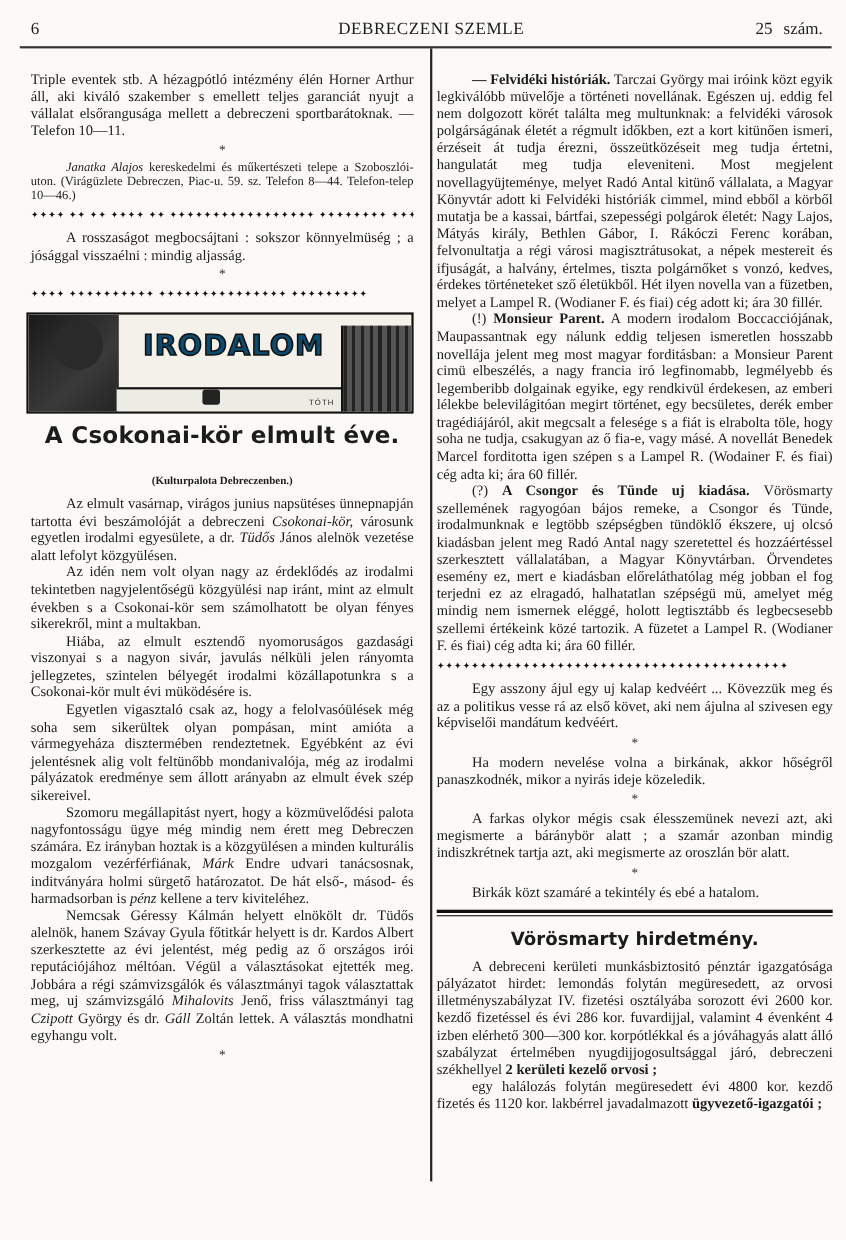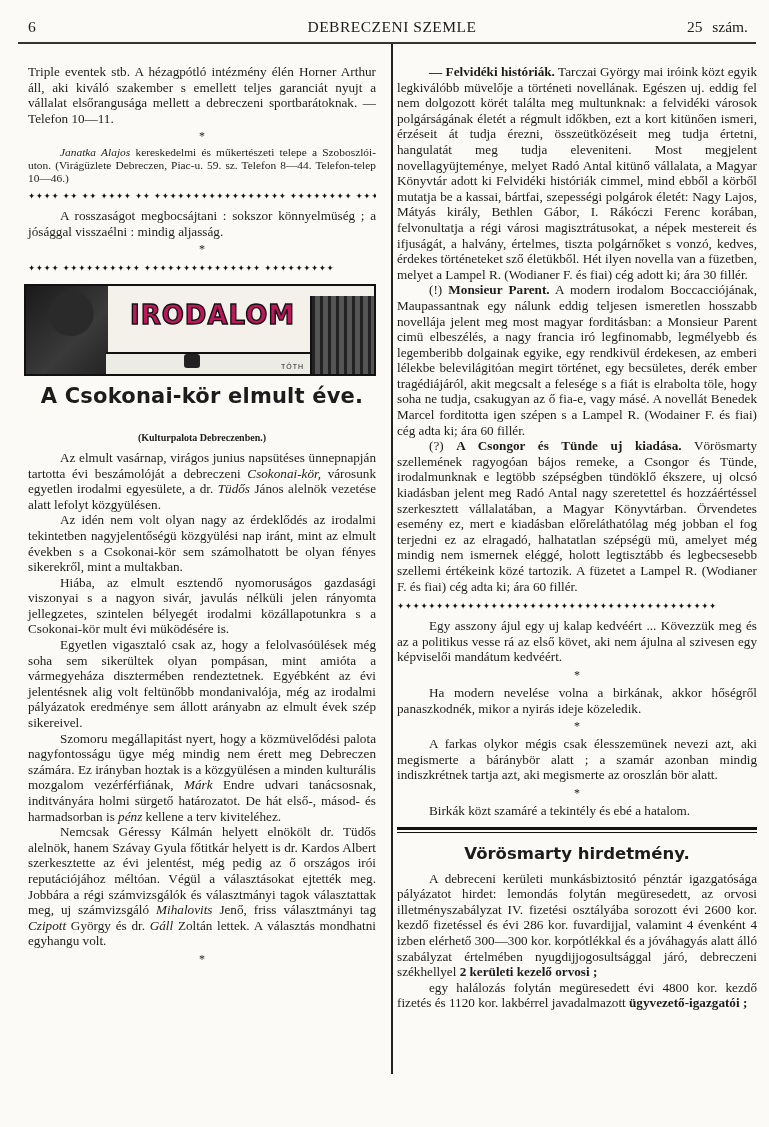--- a/index.html
+++ b/index.html
@@ -21,21 +21,21 @@
   p.indent { text-indent: 32px; }
   .small { font-size: 11.4px; line-height: 12.6px; }
   .star { text-align: center; font-size: 12px; line-height: 14px; margin: 3px 0; }
   .divider { font-family: "DejaVu Sans", sans-serif; font-size: 8.6px; letter-spacing: 0.6px; white-space: nowrap; overflow: hidden; line-height: 12px; margin: 6px 0; color: #111; }
 
   .banner { position: relative; width: 352px; height: 92px; margin: 10px 0 6px -4px; border: 2px solid #111; background: #f3f1ea; overflow: hidden; }
   .banner .figure { position: absolute; left: 0; top: 0; width: 82px; height: 92px; background: radial-gradient(circle at 55% 30%, #2a2a2a 0 22px, transparent 23px), linear-gradient(135deg, #1a1a1a 0%, #3a3a3a 60%, #222 100%); }
   .banner .shelf { position: absolute; right: 0; top: 10px; width: 64px; height: 82px; background: repeating-linear-gradient(90deg, #222 0 3px, #555 3px 8px); border-left: 2px solid #111; }
   .banner .desk { position: absolute; left: 80px; right: 62px; bottom: 0; height: 22px; border-top: 2px solid #111; background: #ecebe4; }
   .banner .inkwell { position: absolute; left: 158px; bottom: 6px; width: 16px; height: 14px; background: #222; border-radius: 3px; }
-  .banner .word { position: absolute; left: 104px; top: 22px; font-family: "DejaVu Sans", sans-serif; font-size: 26px; font-weight: bold; letter-spacing: 1px; color: #be185d; -webkit-text-stroke: 1.4px #111; }
+  .banner .word { position: absolute; left: 104px; top: 22px; font-family: "DejaVu Sans", sans-serif; font-size: 26px; font-weight: bold; letter-spacing: 1px; color: #0c4a6e; -webkit-text-stroke: 1.4px #111; }
   .banner .sign { position: absolute; right: 70px; bottom: 0; font-family: Liberation Sans, sans-serif; font-size: 7px; letter-spacing: 1px; }
 
   .art-title { text-align: center; font-family: "DejaVu Sans", sans-serif; font-size: 21px; line-height: 28px; margin: 4px 0 20px; letter-spacing: 0.2px; }
   .art-sub { text-align: center; font-weight: bold; font-size: 10px; margin-bottom: 4px; }
 
   .b { font-weight: bold; }
   .i { font-style: italic; margin-top: 28px; }
 
   .double-rule { height: 6px; border-top: 3px solid #111; border-bottom: 1px solid #111; margin: 8px 0 10px; }
   .notice-title { text-align: center; font-family: "DejaVu Sans", sans-serif; font-weight: bold; font-size: 16.5px; line-height: 22px; margin-bottom: 6px; }

